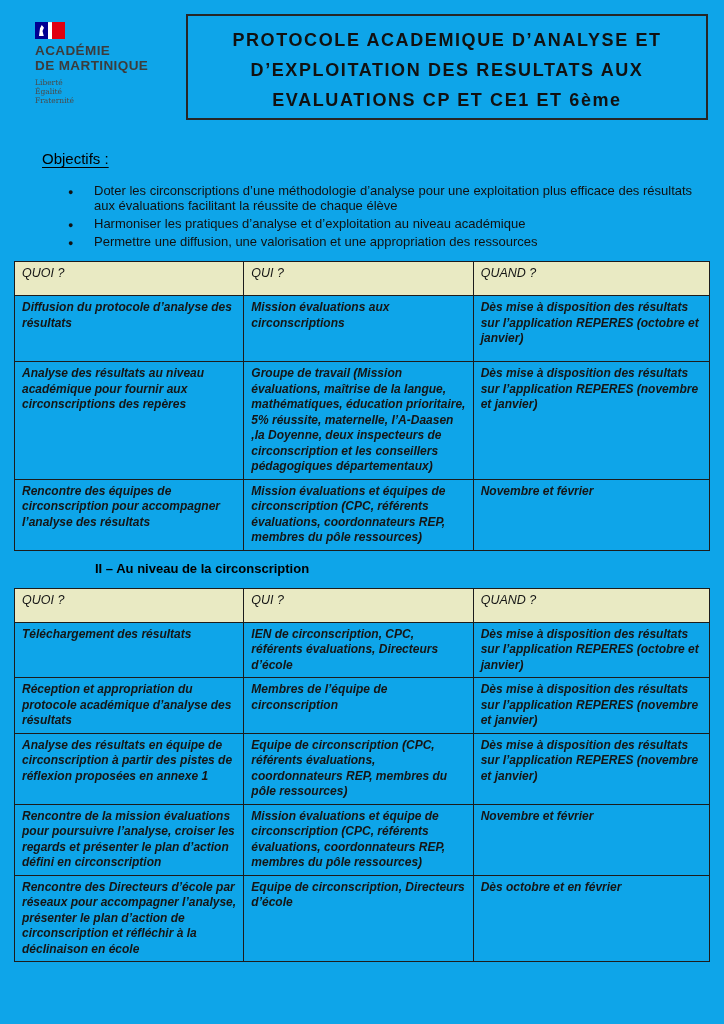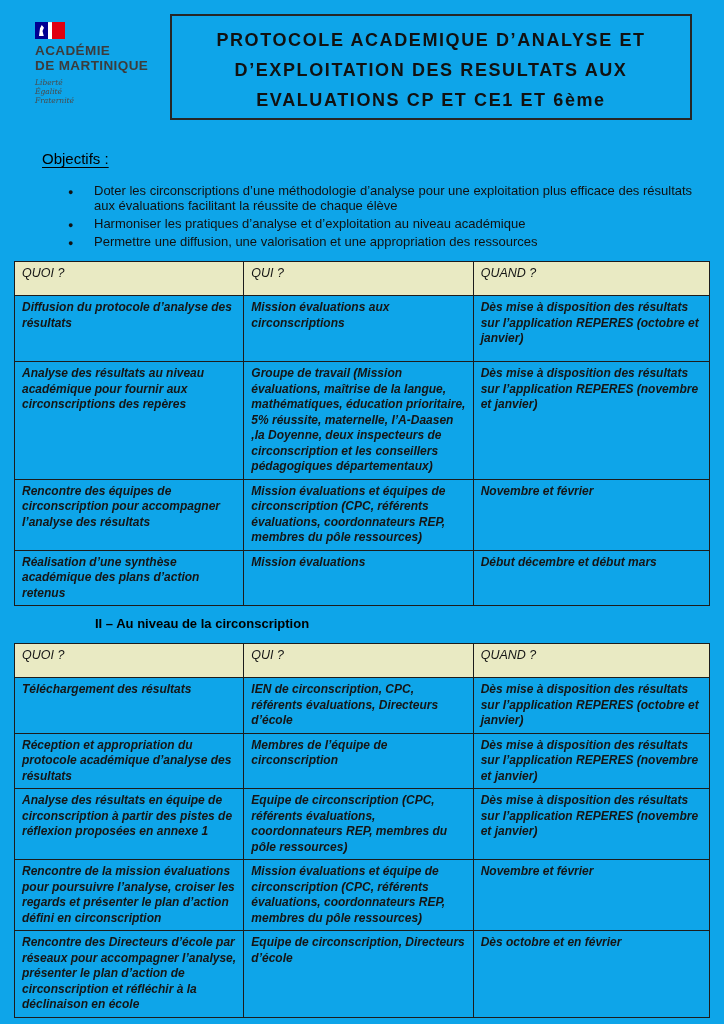--- a/index.html
+++ b/index.html
@@ -19,23 +19,23 @@
   .top{position:relative;height:128px;}
   .logo{position:absolute;left:35px;top:22px;width:150px;}
   .flag{display:flex;width:30px;height:17px;margin-bottom:4px;}
   .flag .b{width:13px;background:var(--flag-blue);position:relative;}
   .flag .b::after{content:"";position:absolute;left:4px;top:3px;width:5px;height:11px;
     background:#fff;clip-path:polygon(0 100%,20% 30%,55% 0,100% 25%,70% 55%,95% 100%);}
   .flag .w{width:4px;background:#fff;border-top:1px solid #eee;}
   .flag .r{width:13px;background:var(--flag-red);}
   .logo-name{font-size:13.5px;font-weight:bold;color:#3c3c3c;letter-spacing:.4px;line-height:15px;}
   .motto{margin-top:5px;font-family:"DejaVu Serif","Liberation Serif",serif;
-    font-style:italic;font-size:7.5px;color:#4a4a4a;line-height:9px;}
+    font-size:7.5px;color:#4a4a4a;line-height:9px;}
   .title-box{
-    position:absolute;left:170px;top:14px;width:522px;height:106px;
+    position:absolute;left:186px;top:14px;width:522px;height:106px;
     border:2px solid #262626;text-align:center;padding-top:9px;
     font-weight:bold;font-size:18px;letter-spacing:1.6px;line-height:30px;color:#111;
   }
   
   .objectifs-heading{margin:22px 0 16px 42px;font-size:15px;font-weight:normal;
     text-decoration:underline;text-underline-offset:3px;color:#000;}
   .bullets{margin:15px 0 0 68px;max-width:625px;list-style:none;}
   .bullets li{position:relative;padding-left:26px;font-size:13px;line-height:15px;
     margin-bottom:3px;color:#111;}
   .bullets li::before{content:"●";position:absolute;left:0;top:0;font-size:9px;line-height:19.5px;}
@@ -112,25 +112,20 @@
       <tr class="h108">
         <td>Analyse des résultats au niveau académique pour fournir aux circonscriptions des repères</td>
         <td>Groupe de travail (Mission évaluations, maîtrise de la langue, mathématiques, éducation prioritaire, 5% réussite, maternelle, l’A-Daasen ,la Doyenne, deux inspecteurs de circonscription et les conseillers pédagogiques départementaux)</td>
         <td>Dès mise à disposition des résultats sur l’application REPERES (novembre et janvier)</td>
       </tr>
       <tr class="h66">
         <td>Rencontre des équipes de circonscription pour accompagner l’analyse des résultats</td>
         <td>Mission évaluations et équipes de circonscription (CPC, référents évaluations, coordonnateurs REP, membres du pôle ressources)</td>
         <td>Novembre et février</td>
       </tr>
-      <tr class="h40">
-        <td>Réalisation d’une synthèse académique des plans d’action retenus</td>
-        <td>Mission évaluations</td>
-        <td>Début décembre et début mars</td>
-      </tr>
     </tbody>
   </table>
 
   <div class="section-heading s2">II – Au niveau de la circonscription</div>
 
   <table class="proto">
     <colgroup>
         <col class="c1">
         <col class="c2">
         <col class="c3">

